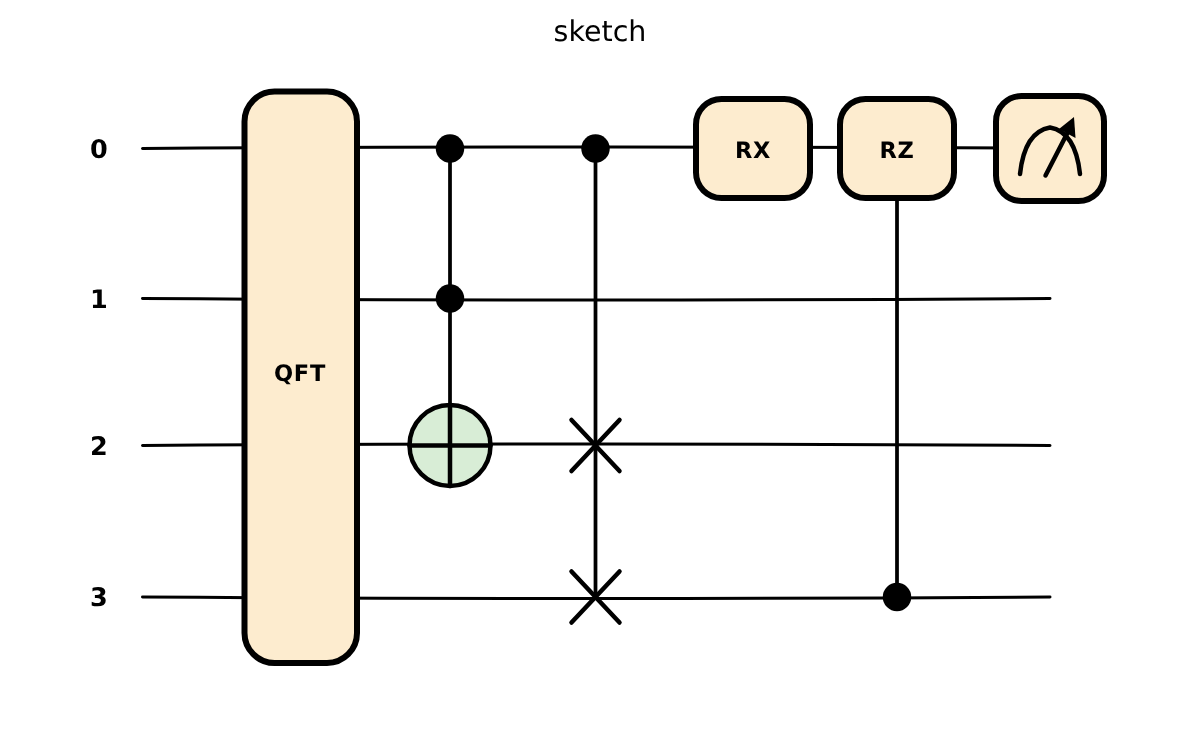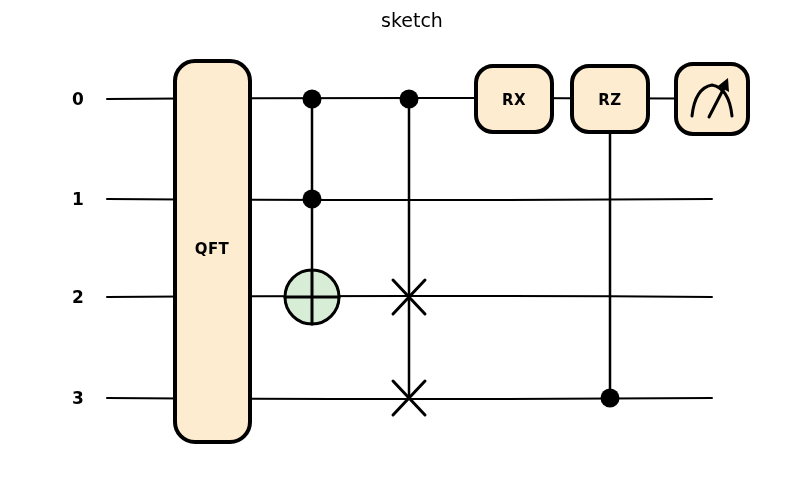--- a/index.html
+++ b/index.html
@@ -4,21 +4,21 @@
   <style>
     html, body {
       margin: 0;
       padding: 0;
       background: #ffffff;
       width: 800px;
       height: 500px;
       font-family: "DejaVu Sans", sans-serif;
       overflow: hidden;
     }
-    .canvas-wrap { width: 784px; height: 500px; margin-left: 12px; }
+    .canvas-wrap { width: 784px; height: 500px; }
     svg text { font-family: "DejaVu Sans", sans-serif; fill: #000; }
     .title-text { font-size: 19px; }
     .qubit-label { font-size: 17px; font-weight: 700; }
     .gate-label { font-size: 15px; font-weight: 700; letter-spacing: 0.5px; }
     .wire { stroke: #000; stroke-width: 2; fill: none; stroke-linecap: round; }
     .vline { stroke: #000; stroke-width: 2.5; fill: none; stroke-linecap: round; }
     .gate-box { stroke: #000; stroke-width: 4; stroke-linejoin: round; }
     .cross { stroke: #000; stroke-width: 3; stroke-linecap: round; }
     .meter { stroke: #000; stroke-width: 3; fill: none; stroke-linecap: round; }
   </style>

